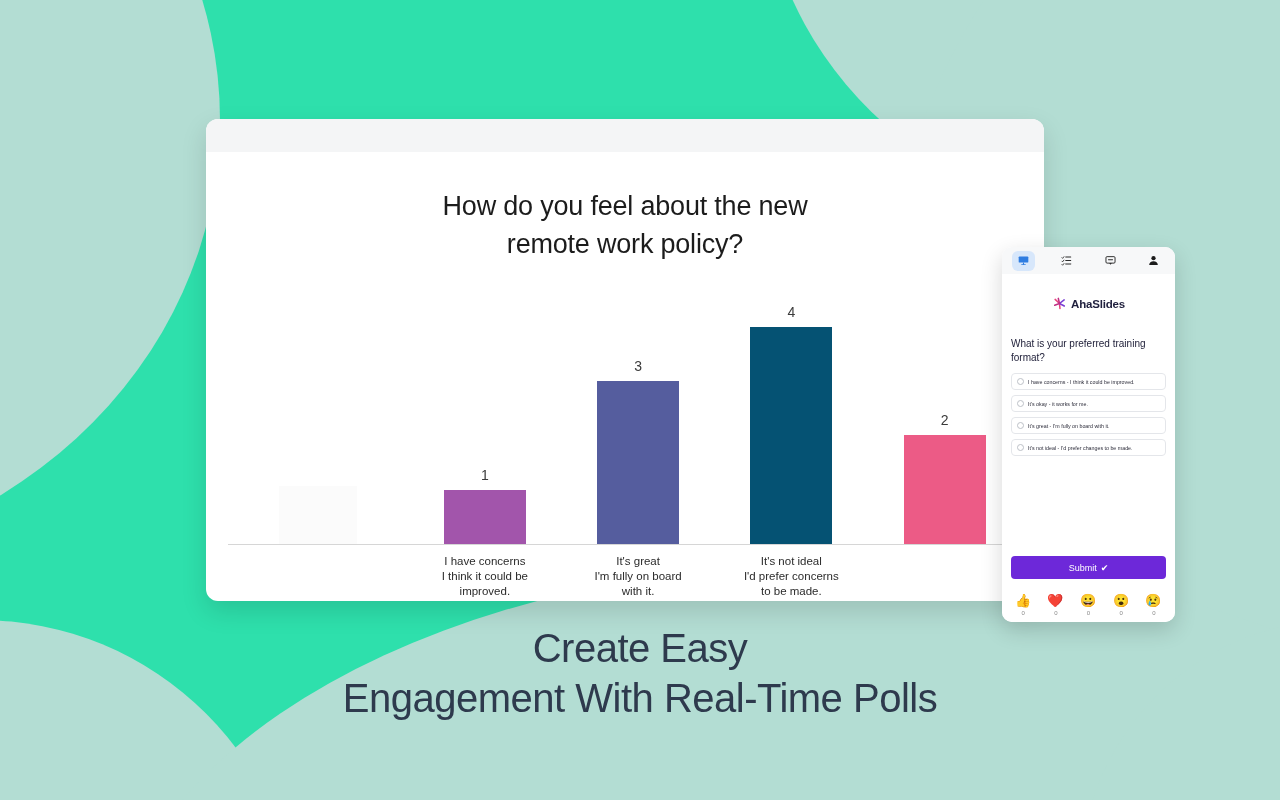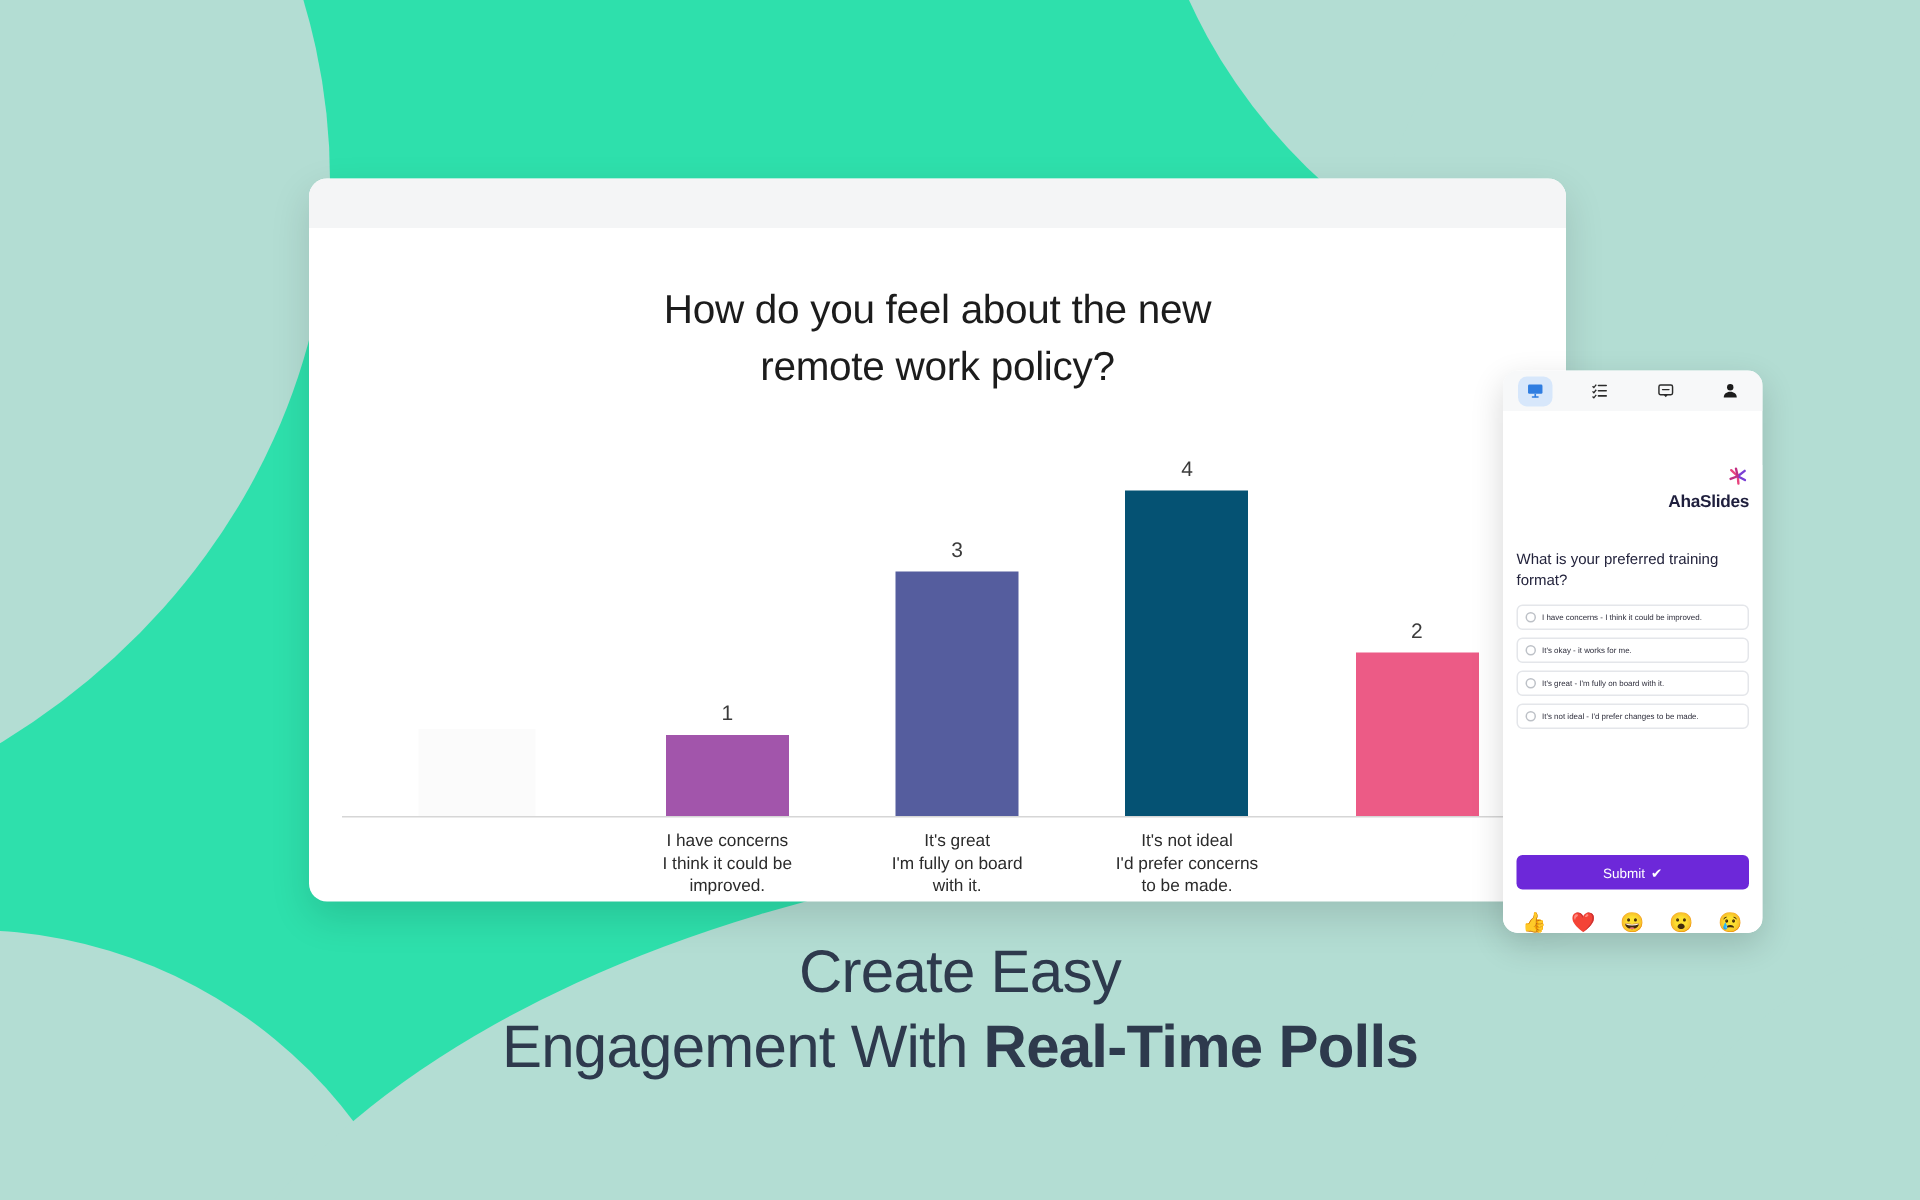--- a/index.html
+++ b/index.html
@@ -148,24 +148,23 @@
   }
   .tab-active-pill {
     width:23px; height:20px;
     background:#d7e7fb;
     border-radius:6px;
     display:flex; align-items:center; justify-content:center;
   }
   .phone-body { padding:0 9px; background:#fff; height:348px; position:relative; }
 
   .logo-row {
-    display:flex; align-items:flex-end; justify-content:center;
+    display:flex; align-items:center; justify-content:center;
     gap:4px;
-    margin-top:36px;
-    flex-direction:column;
+    margin-top:22px;
   }
   .logo-text {
     font-size:11.5px;
     font-weight:600;
     color:#1f1f3d;
     letter-spacing:-.2px;
   }
   .poll-q {
     margin-top:26px;
     text-align:left;
@@ -238,21 +237,21 @@
     font-weight:400;
     letter-spacing:-.5px;
     line-height:1.22;
   }
   .headline-l2 {
     font-size:40px;
     font-weight:400;
     letter-spacing:-.5px;
     line-height:1.28;
   }
-  .headline-l2 b { font-weight:700; }
+  .headline-l2 b { font-weight:400; }
   .icon-svg { display:block; }
 </style>
 </head>
 <body>
 
 <div class="bg-layer">
   <div class="blob blob-tl"></div>
   <div class="blob blob-tr"></div>
   <div class="blob blob-right"></div>
   <div class="blob blob-bl"></div>

